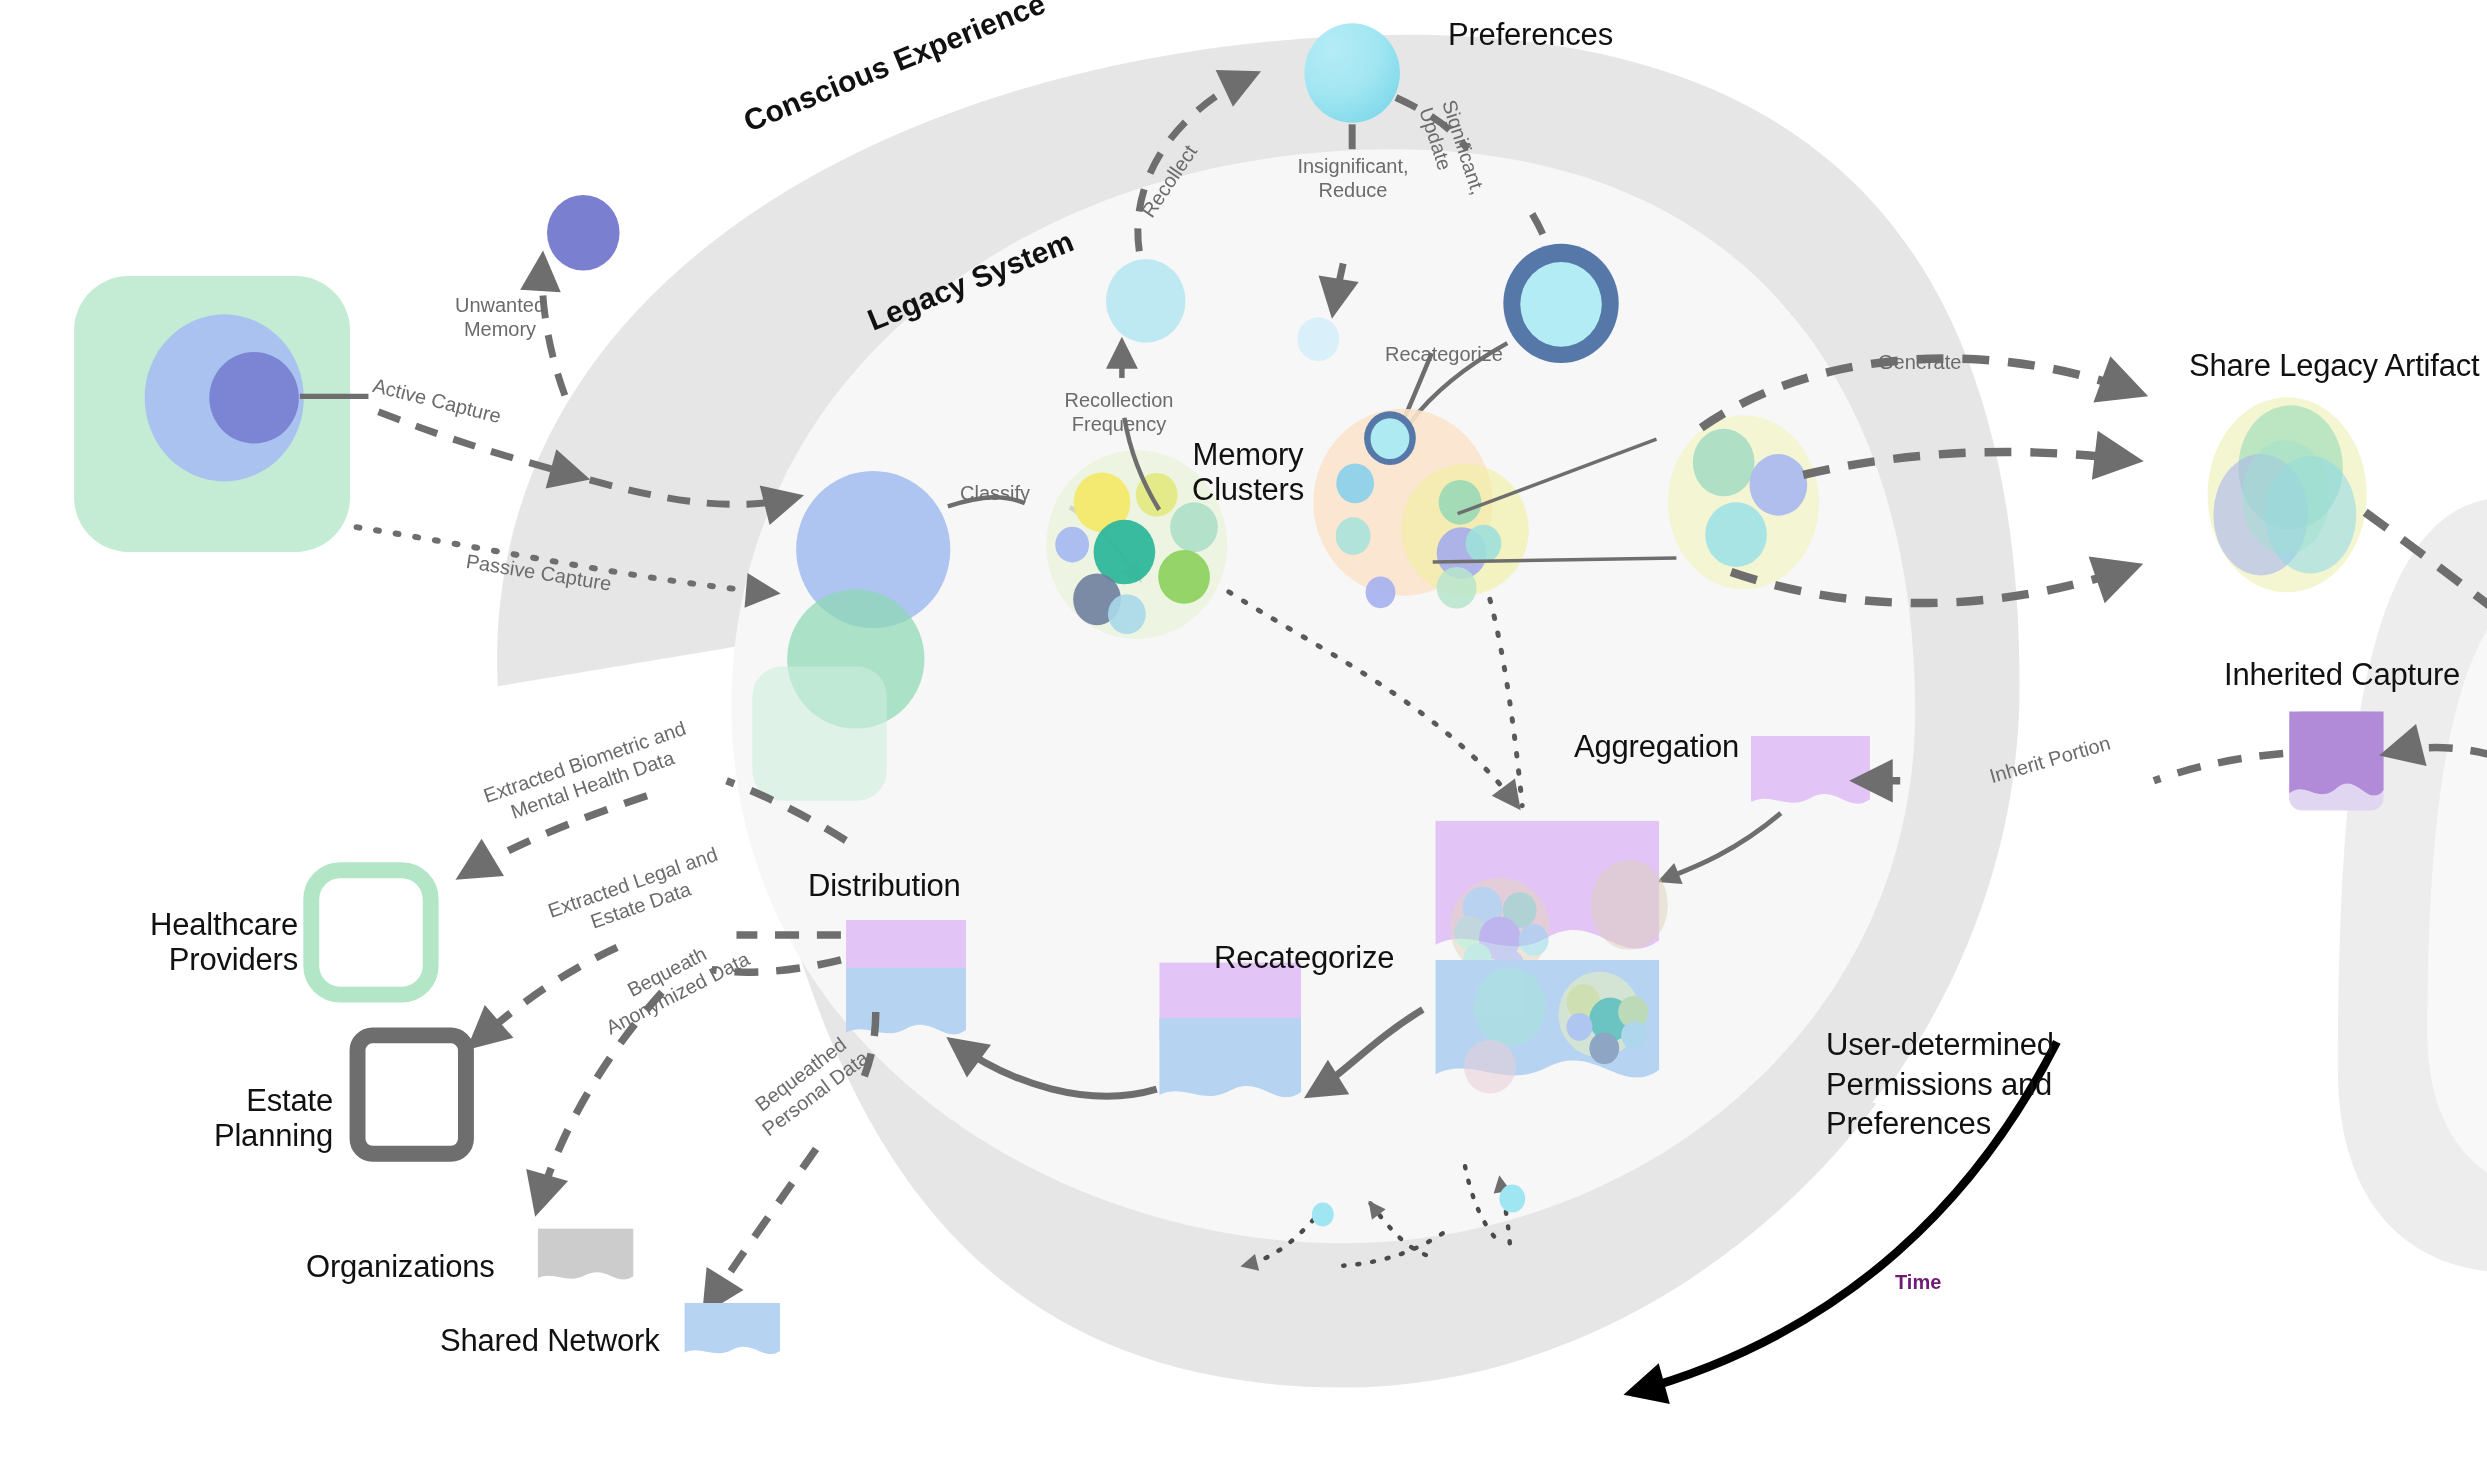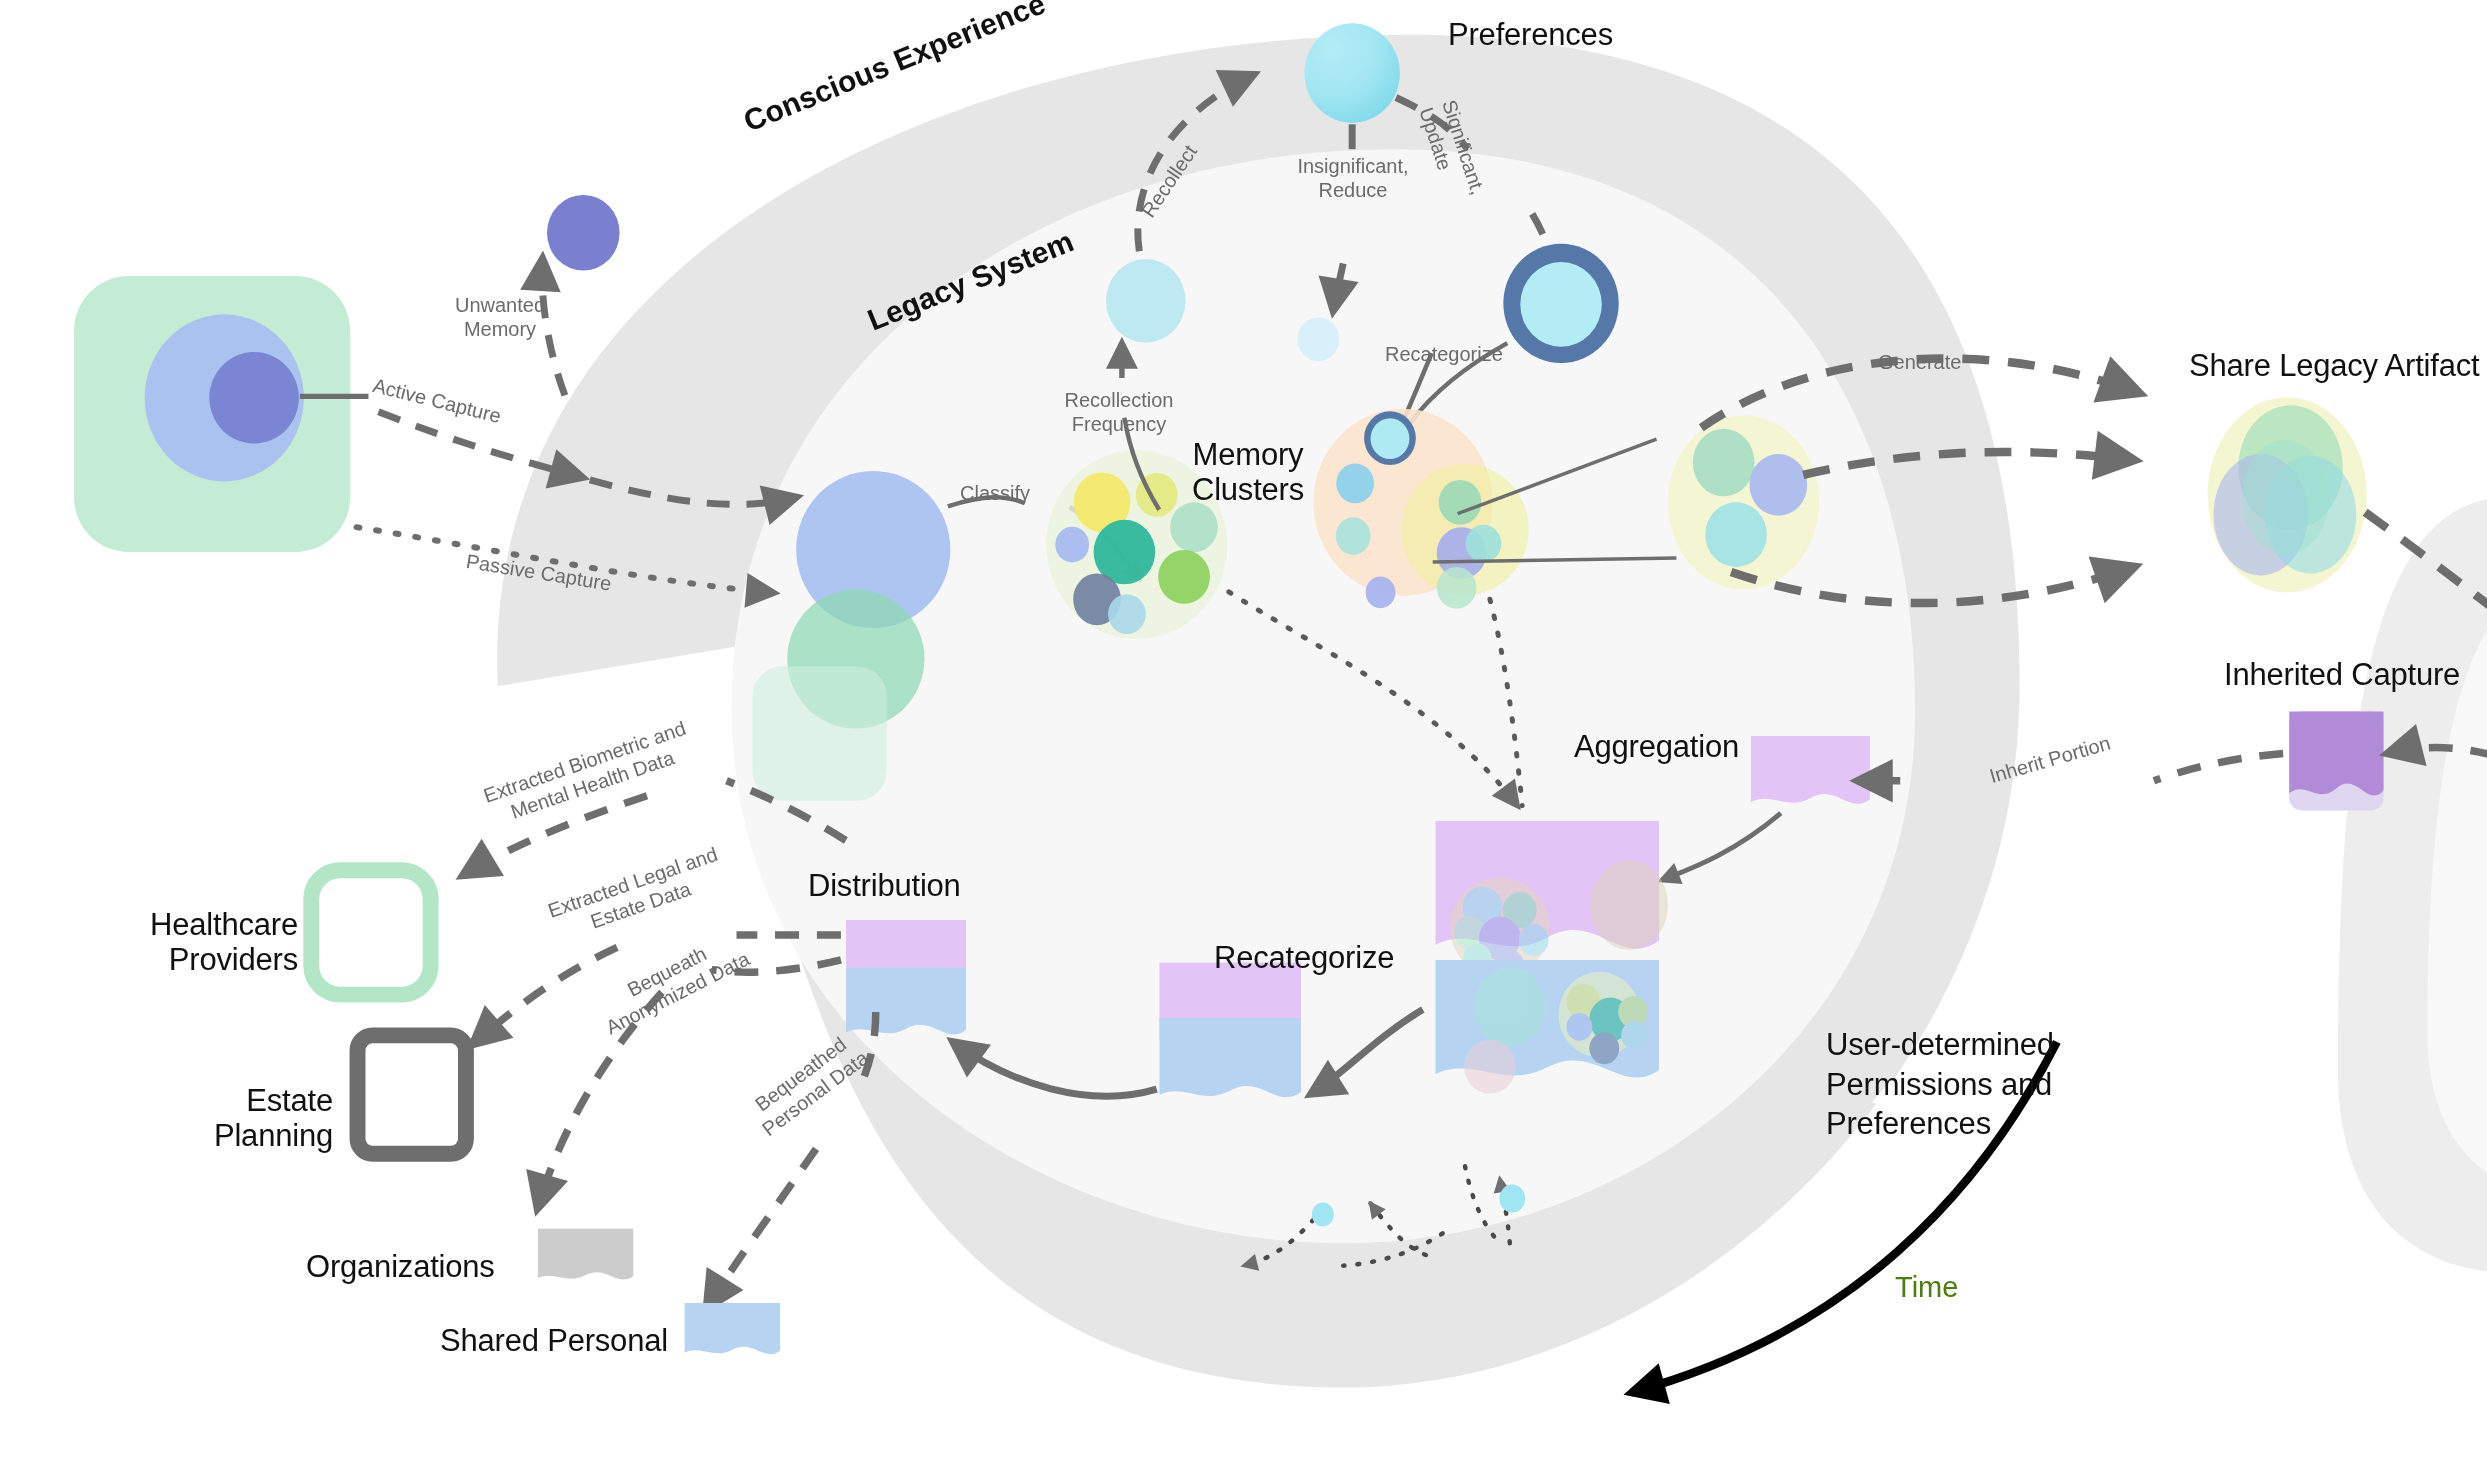--- a/index.html
+++ b/index.html
@@ -10,21 +10,21 @@
     font-family:"Liberation Sans", sans-serif;
     overflow:hidden;
   }
   svg.layer{position:absolute;left:0;top:0;width:2670px;height:1482px;}
   .lbl{position:absolute;color:#111111;font-family:"Liberation Sans",sans-serif;white-space:nowrap;}
   .lbl-node{font-size:31px;font-weight:400;color:#111;letter-spacing:-0.2px;}
   .lbl-node.two{white-space:normal;line-height:1.12;}
   .lbl-band{font-size:30px;font-weight:bold;color:#111;}
   .lbl-edge{font-size:20px;color:#6b6b6b;font-weight:400;}
   .lbl-edge.two{white-space:normal;line-height:1.2;}
-  .lbl-time{font-size:29px;font-weight:normal;color:#4d7c0f;}
+  .lbl-time{font-size:20px;font-weight:bold;color:#701a75;}
   .ctr{text-align:center;}
   .rt{text-align:right;}
 </style>
 </head>
 <body>
 
 <div id="stage">
 
   <svg class="layer" viewBox="0 0 5367 2980">
     <defs>
@@ -374,21 +374,21 @@
   <div class="lbl lbl-node" style="left:1214px;top:940px;">Recategorize</div>
 
   <div class="lbl lbl-node" style="left:808px;top:868px;">Distribution</div>
 
   <div class="lbl lbl-node two rt" style="left:106px;top:908px;width:192px;">Healthcare<br>Providers</div>
 
   <div class="lbl lbl-node two rt" style="left:149px;top:1084px;width:184px;">Estate<br>Planning</div>
 
   <div class="lbl lbl-node" style="left:306px;top:1249px;">Organizations</div>
 
-  <div class="lbl lbl-node" style="left:440px;top:1323px;">Shared Personal</div>
+  <div class="lbl lbl-node" style="left:440px;top:1323px;">Shared Network</div>
 
   <div class="lbl lbl-node two" style="left:1826px;top:1025px;width:259px;line-height:1.28;">User-determined<br>Permissions and<br>Preferences</div>
 
   <div class="lbl lbl-time" style="left:1895px;top:1271px;">Time</div>
 
   <div class="lbl lbl-edge two ctr" style="left:438px;top:293px;width:124px;">Unwanted<br>Memory</div>
 
   <div class="lbl lbl-edge" style="left:376px;top:374px;transform:rotate(14deg);transform-origin:left top;">Active Capture</div>
 
   <div class="lbl lbl-edge" style="left:468px;top:550px;transform:rotate(9deg);transform-origin:left top;">Passive Capture</div>

